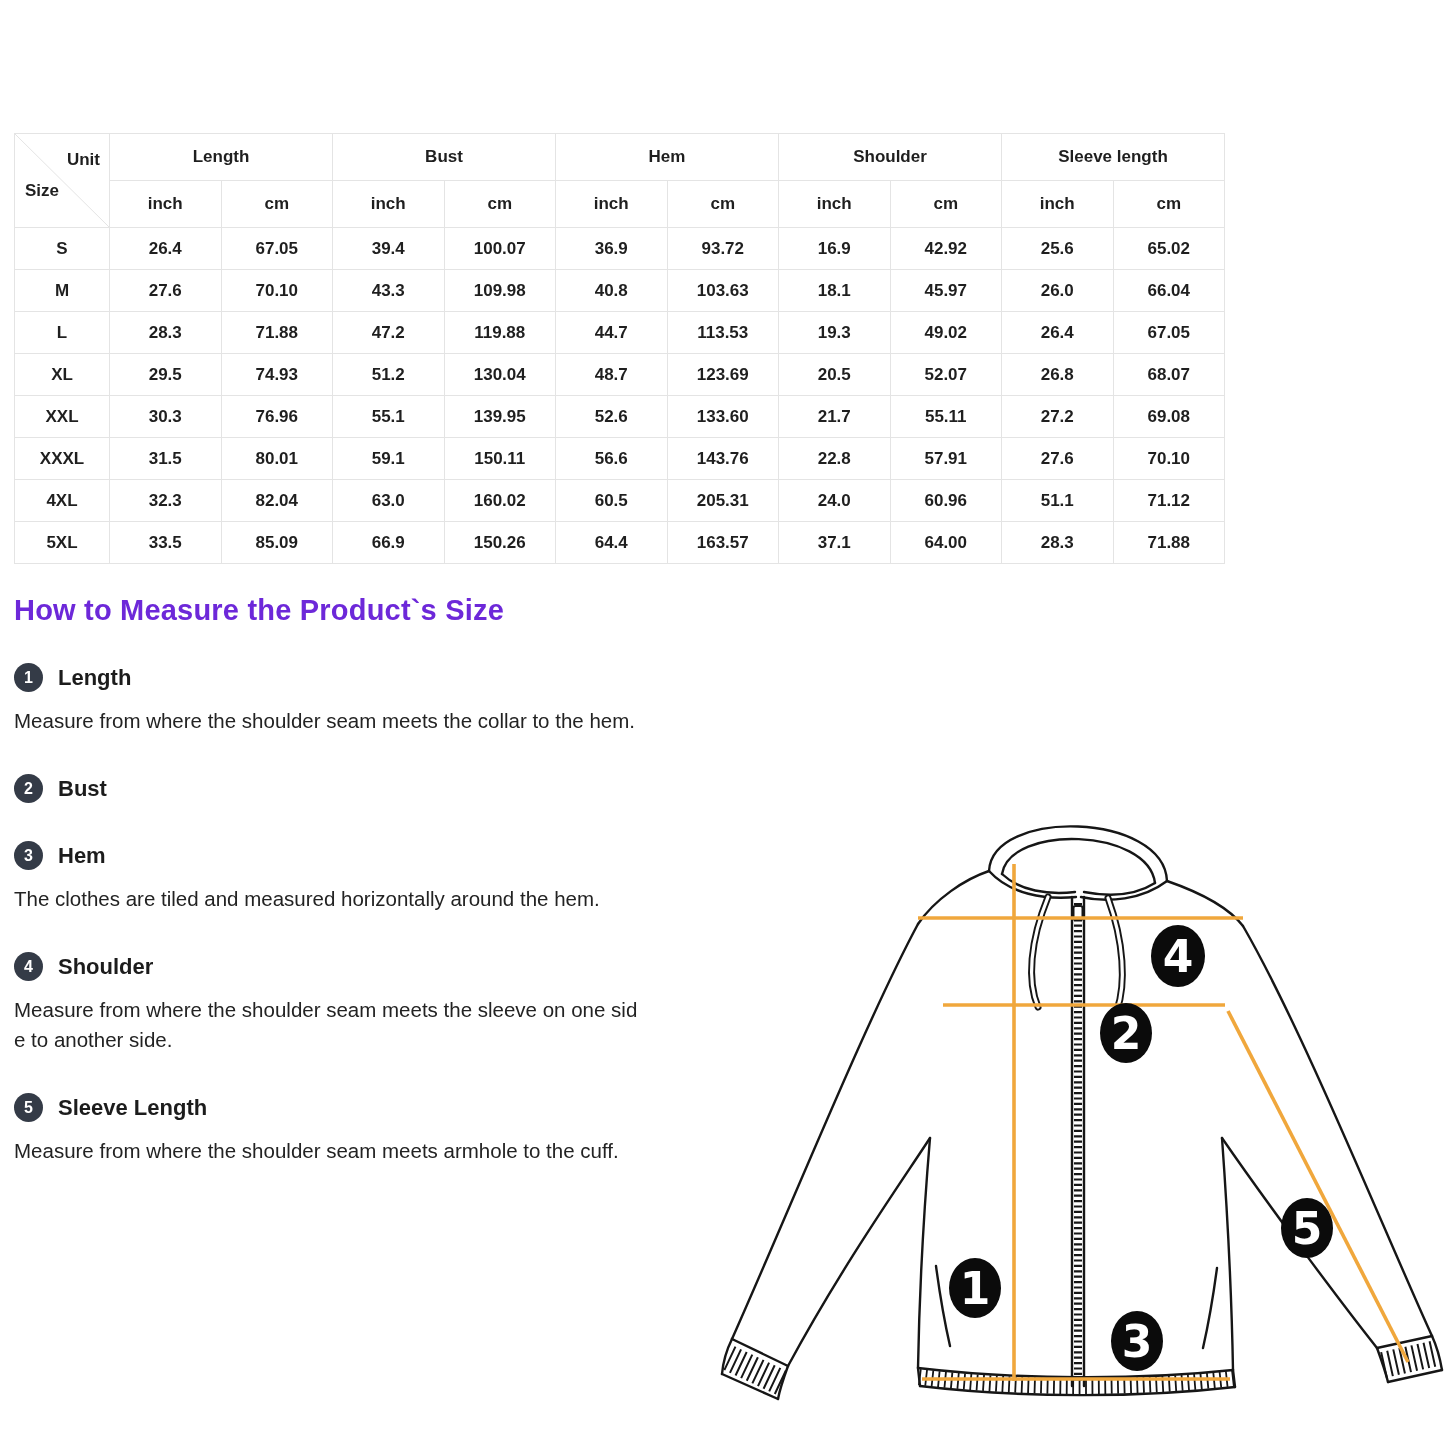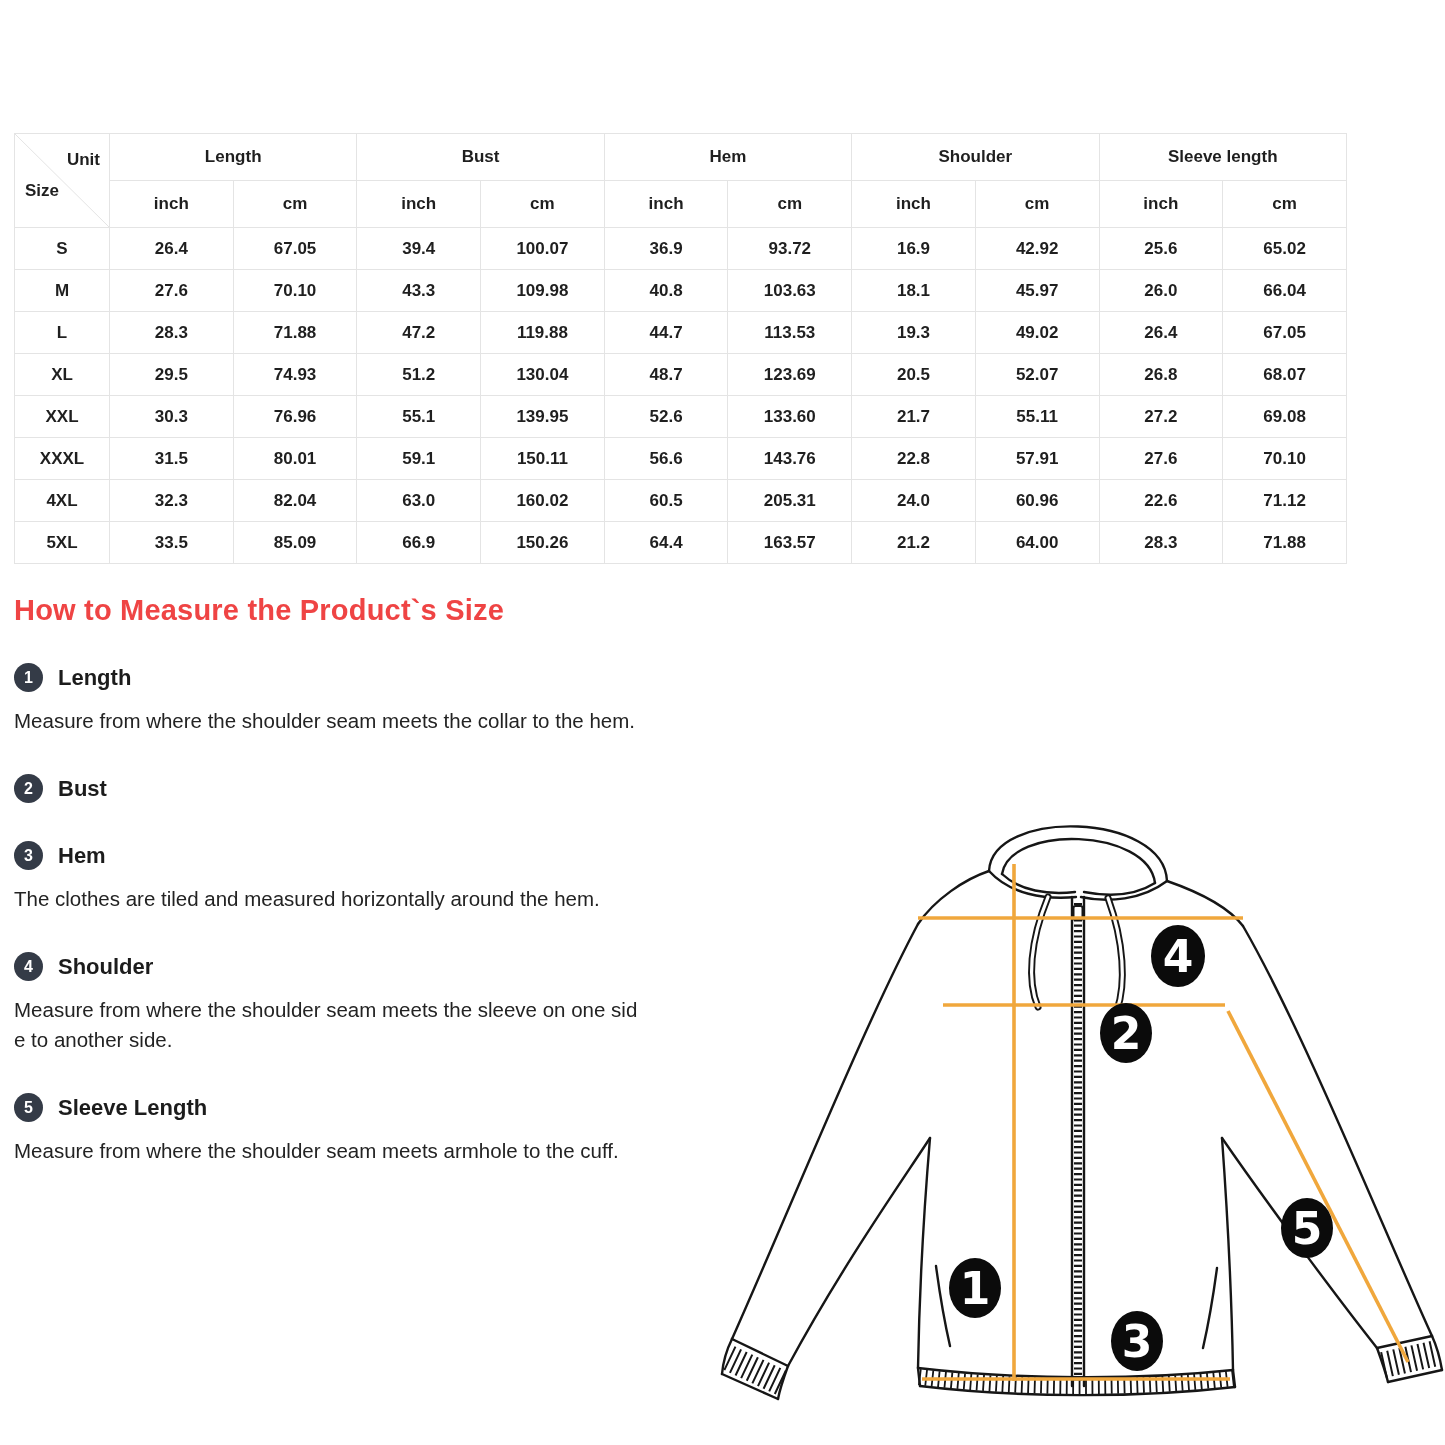--- a/index.html
+++ b/index.html
@@ -1,33 +1,33 @@
 <!DOCTYPE html>
 <html><head>
 <meta charset="utf-8">
 <style>
   html,body{margin:0;padding:0;}
   body{width:1445px;height:1445px;background:#ffffff;font-family:"Liberation Sans",sans-serif;color:#1f1f1f;overflow:hidden;}
   .page{position:relative;width:1445px;height:1445px;background:#fff;}
 
   
-  table.size-chart{border-collapse:collapse;table-layout:fixed;width:1333px;margin:133px 14px 0 14px;background:#fff;}
+  table.size-chart{border-collapse:collapse;table-layout:fixed;width:1211px;margin:133px 14px 0 14px;background:#fff;}
   table.size-chart th,table.size-chart td{border:1px solid #e4e4e4;text-align:center;vertical-align:middle;font-weight:bold;font-size:17px;color:#1f1f1f;padding:0;background:#fff;}
   table.size-chart col.c-size{width:95px;}
   table.size-chart thead tr{height:47px;}
   table.size-chart tbody tr{height:42px;}
   th.corner{position:relative;overflow:hidden;}
   th.corner .corner-unit{position:absolute;top:16px;right:9px;font-size:17px;}
   th.corner .corner-size{position:absolute;bottom:26px;left:10px;font-size:17px;}
   th.corner svg.diag{position:absolute;inset:0;width:100%;height:100%;}
 
   .footnote{margin:9px 0 0 14px;font-size:19px;color:#7f7f7f;font-weight:normal;}
 
   
-  .howto-title{margin:30px 0 0 14px;font-size:29px;font-weight:bold;color:#ef4444;letter-spacing:.2px;}
+  .howto-title{margin:30px 0 0 14px;font-size:29px;font-weight:bold;color:#6d28d9;letter-spacing:.2px;}
   .howto-list{margin:36px 0 0 14px;width:632px;}
   .howto-item{margin:0 0 38px 0;}
   .item-header{display:flex;align-items:center;gap:15px;}
   .step-badge{flex:0 0 auto;width:29px;height:29px;border-radius:50%;background:#343b47;color:#fff;font-size:16px;font-weight:bold;display:flex;align-items:center;justify-content:center;}
   .item-label{font-size:22px;font-weight:600;color:#1c1c1c;}
   .item-desc{margin:14px 0 0 0;font-size:20.5px;line-height:30px;color:#232323;word-break:break-all;}
 
   
   .diagram{position:absolute;left:680px;top:633px;width:765px;height:660px;}
   .diagram svg{display:block;width:765px;height:660px;}
@@ -165,32 +165,32 @@
       <tr>
         <th>4XL</th>
         <td>32.3</td>
         <td>82.04</td>
         <td>63.0</td>
         <td>160.02</td>
         <td>60.5</td>
         <td>205.31</td>
         <td>24.0</td>
         <td>60.96</td>
-        <td>22.6</td>
+        <td>51.1</td>
         <td>71.12</td>
       </tr>
       <tr>
         <th>5XL</th>
         <td>33.5</td>
         <td>85.09</td>
         <td>66.9</td>
         <td>150.26</td>
         <td>64.4</td>
         <td>163.57</td>
-        <td>21.2</td>
+        <td>37.1</td>
         <td>64.00</td>
         <td>28.3</td>
         <td>71.88</td>
       </tr>
     </tbody>
   </table>
 
 
   <h2 class="howto-title">How to Measure the Product`s Size</h2>
 

